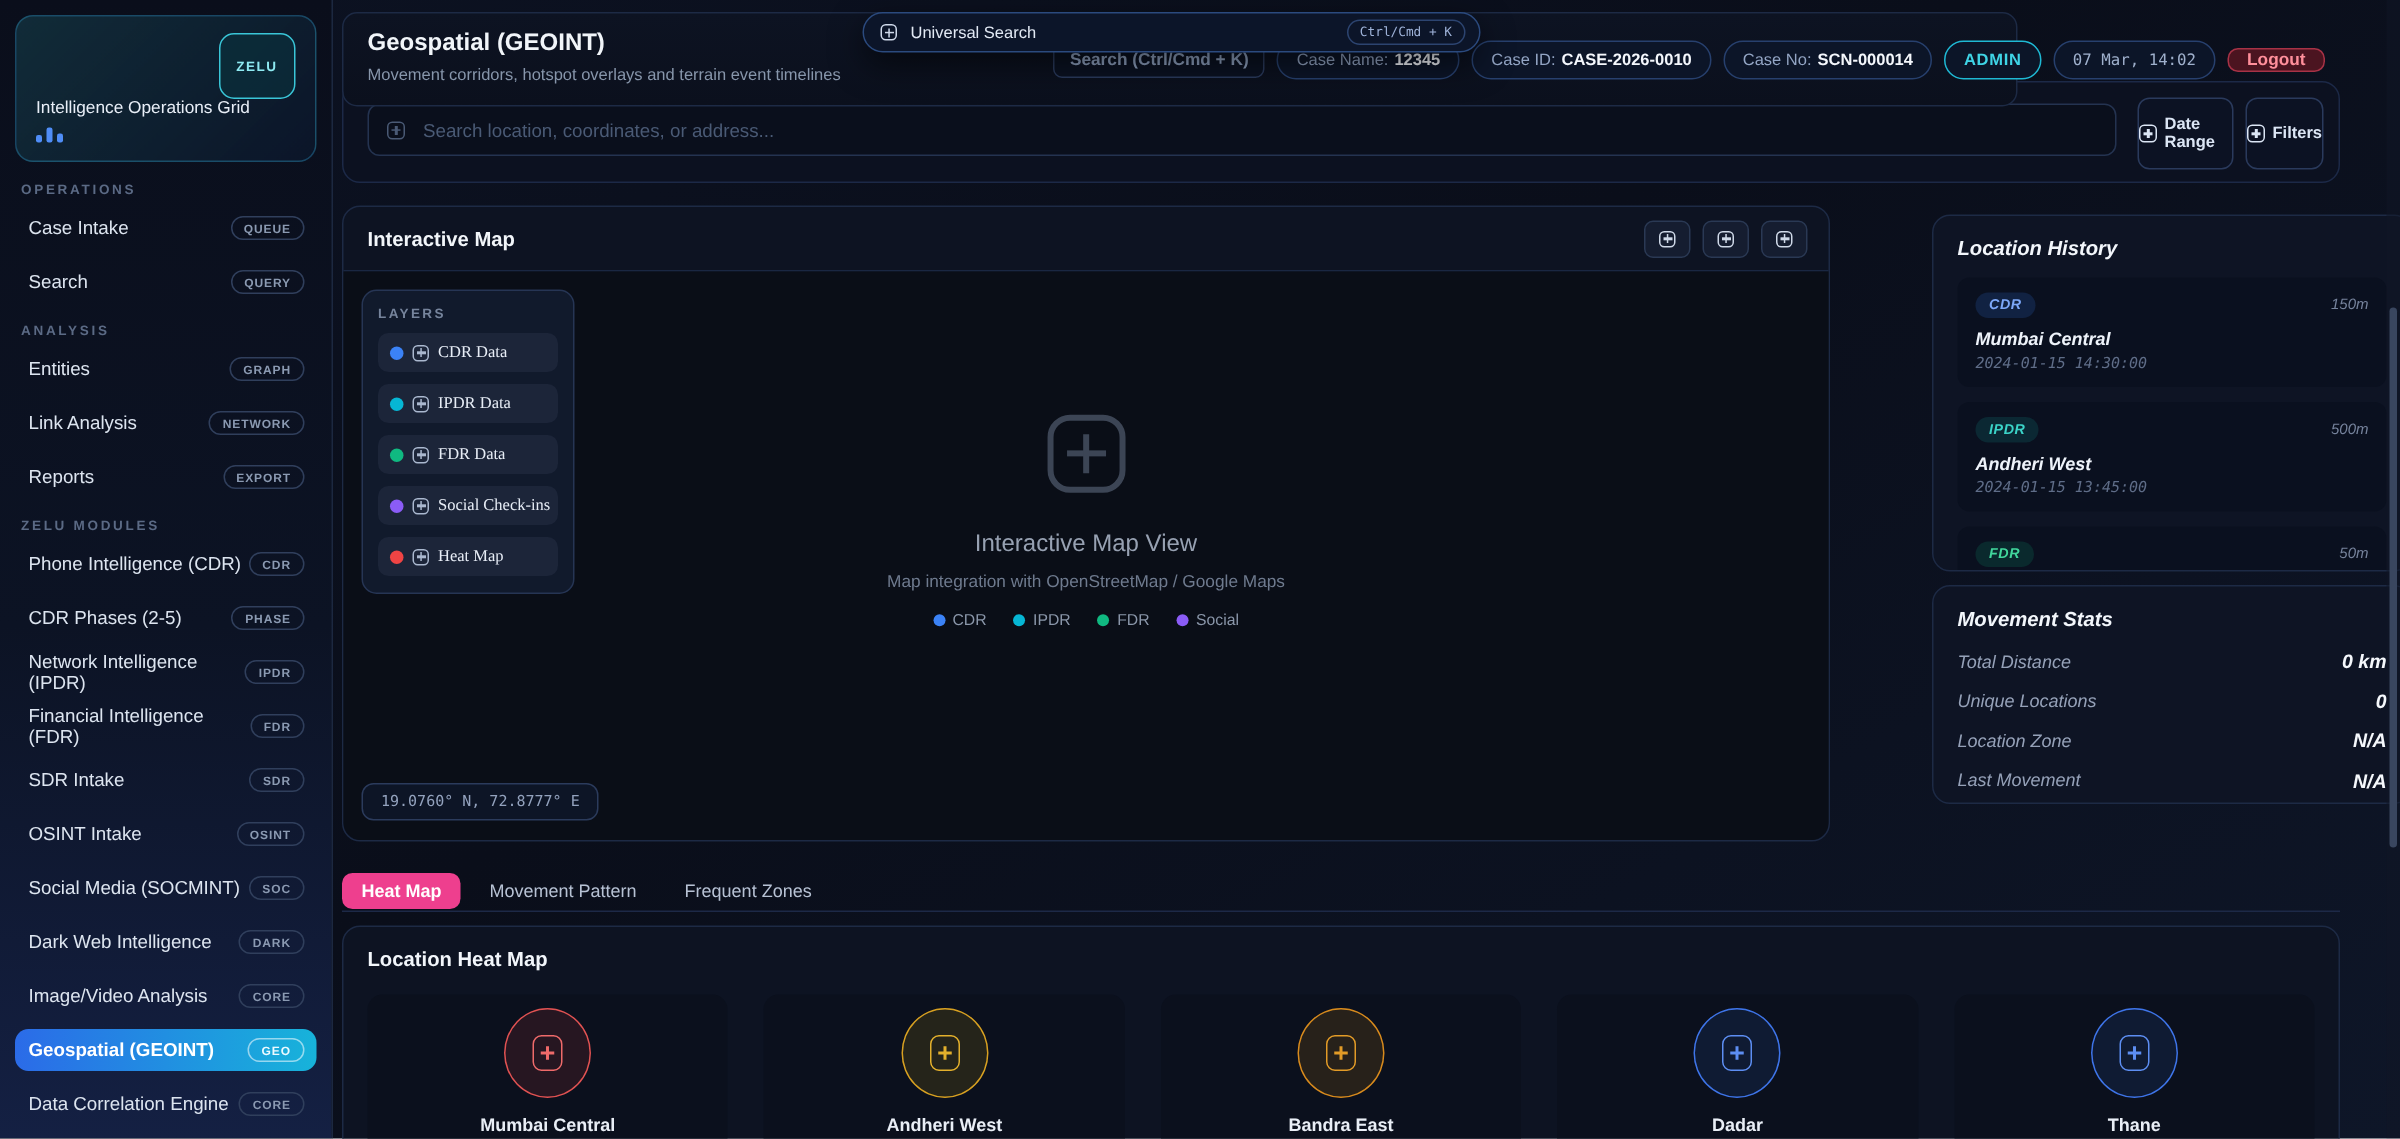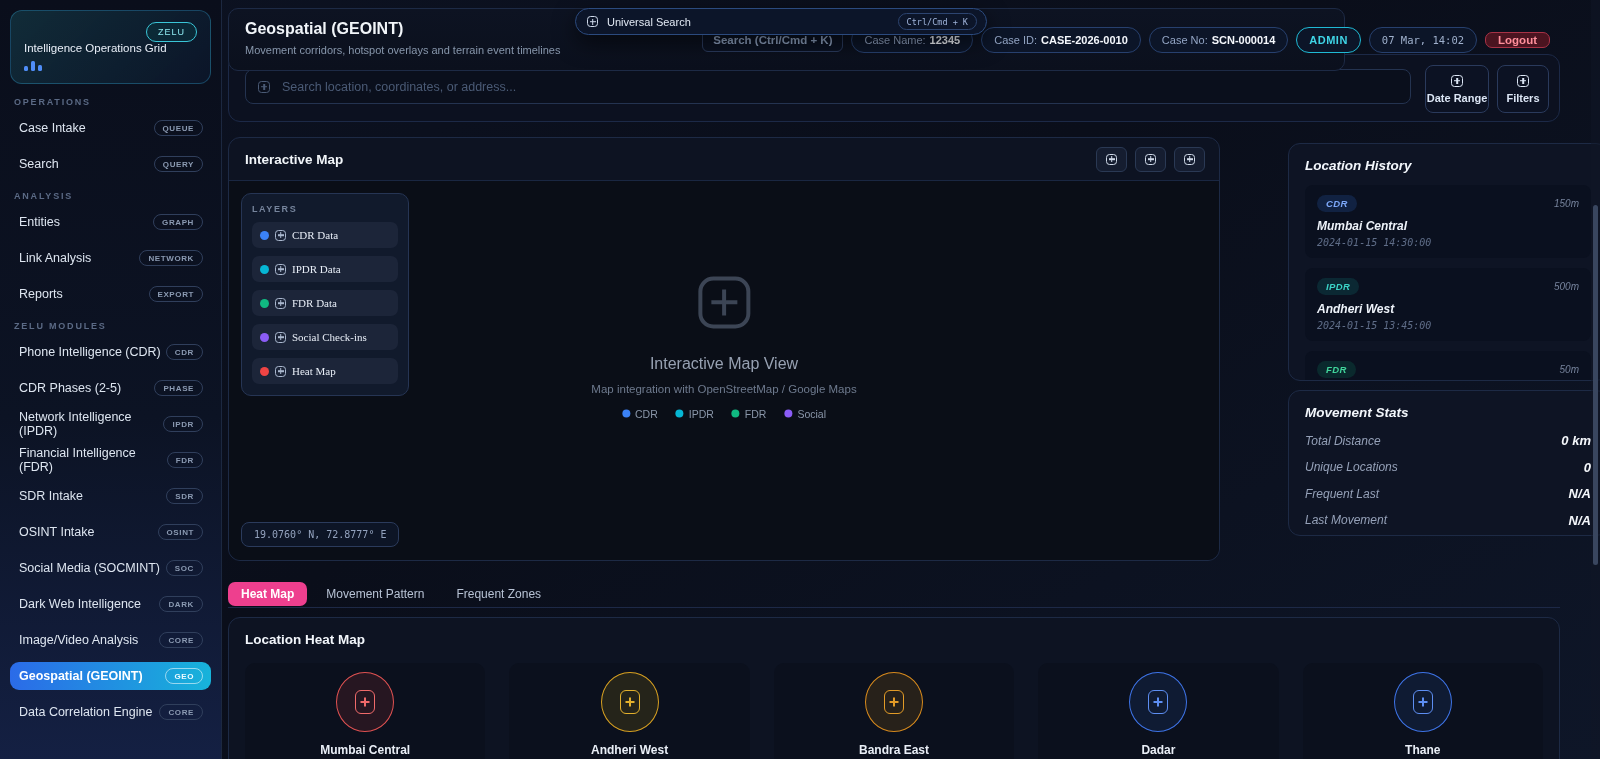--- a/index.html
+++ b/index.html
@@ -22,22 +22,22 @@
 
   
   #sidebar{position:absolute;left:0;top:0;width:222px;height:759px;
     background:linear-gradient(180deg,#0a0e1b 0%,#0c1324 55%,#142granite043 100%);
     background:linear-gradient(180deg,#0a0e1b 0%,#0c1324 55%,#142043 100%);
     border-right:1px solid #1c2840;}
   .brand{margin:10px;border-radius:12px;padding:11px 13px 12px;
     background:linear-gradient(135deg,rgba(23,68,80,.55),rgba(12,24,46,.7));
     border:1px solid rgba(56,189,248,.28);}
   .brand-badge-row{display:flex;justify-content:flex-end;}
-  .brand-badge{font-size:9px;font-weight:normal;letter-spacing:1px;color:#8eeaf2;
-    border:1px solid #3ac6d8;background:rgba(10,50,62,.6);border-radius:10px;padding:4px 11px;}
+  .brand-badge{font-size:9px;font-weight:bold;letter-spacing:1px;color:#8eeaf2;
+    border:1px solid #3ac6d8;background:rgba(10,50,62,.6);border-radius:10px;padding:16px 11px;}
   .brand-title{margin-top:0;font-size:11.5px;color:#e8eef7;}
   .bars{display:flex;gap:3px;align-items:flex-end;height:10px;margin-top:7px;}
   .bars i{width:4px;background:#4f8df7;border-radius:1.5px;display:inline-block;}
   .bars i:nth-child(1){height:5px}.bars i:nth-child(2){height:10px}.bars i:nth-child(3){height:6px}
   .sec-label{margin:13px 14px 7px;font-size:9px;letter-spacing:1.8px;color:#5b6a85;font-weight:bold;}
   .side-item{margin:0 10px 8px;height:28px;display:flex;align-items:center;justify-content:space-between;
     padding:0 8px 0 9px;border-radius:9px;cursor:pointer;}
   .side-item .lbl{font-size:12.5px;color:#dde5f0;}
   .side-item .bdg{font-size:8px;font-weight:bold;letter-spacing:.6px;color:#8b9ab2;
     border:1px solid #303f5c;border-radius:9px;padding:2.5px 8px;}
@@ -72,38 +72,38 @@
   .logout{height:16px;padding:0 12px;border-radius:7px;background:#4b1420;border:1px solid #a83246;
     color:#ff8f9b;font-size:11.5px;font-weight:bold;cursor:pointer;display:flex;align-items:center;}
 
   
   #search-panel{position:absolute;left:228px;top:54px;width:1332px;height:68px;z-index:2;
     background:#0c1120;border:1px solid #1c2947;border-radius:12px;}
   #geo-search{position:absolute;left:16px;top:14px;width:1166px;height:35px;display:flex;align-items:center;gap:12px;
     padding:0 12px;border:1px solid #243350;border-radius:8px;background:#0a0f1c;color:#4a5a75;cursor:text;}
   #geo-search .ph{font-size:12.5px;color:#4a5a75;}
   .mini-btn{position:absolute;top:10px;height:48px;border:1px solid #2a3a5c;border-radius:8px;background:rgba(13,20,38,.6);
-    display:flex;flex-direction:column;align-items:center;justify-content:center;gap:5px;cursor:pointer;color:#dce6f5;}
+    display:flex;flex-direction:row;align-items:center;justify-content:center;gap:5px;cursor:pointer;color:#dce6f5;}
   .mini-btn .mb-lbl{font-size:11px;font-weight:bold;}
   #date-range-btn{left:1196px;width:64px;}
   #filters-btn{left:1268px;width:52px;}
 
   
   #map-panel{position:absolute;left:228px;top:137px;width:992px;height:424px;
     background:#0d1322;border:1px solid #1d2a45;border-radius:12px;}
   #map-head{height:43px;display:flex;align-items:center;justify-content:space-between;padding:0 14px 0 16px;
     border-bottom:1px solid #1a2742;}
   #map-head .mp-title{font-size:13.5px;font-weight:bold;color:#f1f5f9;}
   .map-tools{display:flex;gap:8px;}
   .map-tool{width:31px;height:25px;border:1px solid #2a3954;border-radius:6px;background:#151d30;
     display:flex;align-items:center;justify-content:center;color:#cfd9e8;cursor:pointer;}
   .map-tool .sqp{width:11px;height:11px;}
   #map-body{position:relative;height:379px;background:#0a0e17;border-radius:0 0 12px 12px;overflow:hidden;}
 
-  #layers{position:absolute;left:12px;top:12px;width:168px;padding:10px 10px 11px;
+  #layers{position:absolute;left:12px;top:12px;width:142px;padding:10px 10px 11px;
     background:#111a2c;border:1px solid #263554;border-radius:10px;}
   #layers .ly-title{font-size:9px;letter-spacing:1.6px;color:#76849c;font-weight:bold;}
   .layer-row{margin-top:8px;height:26px;display:flex;align-items:center;gap:6px;padding:0 8px;
     background:#1c2539;border-radius:7px;cursor:pointer;font-family:Liberation Serif, serif;}
   .layer-row .dot{width:9px;height:9px;border-radius:50%;flex:none;}
   .layer-row .sqp{width:11px;height:11px;color:#aab8cf;}
   .layer-row .ly-lbl{font-size:11px;color:#e7edf6;white-space:nowrap;}
 
   .dot-blue{background:#3b82f6}.dot-cyan{background:#06b6d4}.dot-green{background:#10b981}
   .dot-purple{background:#8b5cf6}.dot-red{background:#ef4444}
@@ -407,21 +407,21 @@
   <div id="ms-rows">
     <div class="ms-row">
       <span class="ms-label">Total Distance</span>
       <span class="ms-value">0 km</span>
     </div>
     <div class="ms-row">
       <span class="ms-label">Unique Locations</span>
       <span class="ms-value">0</span>
     </div>
     <div class="ms-row">
-      <span class="ms-label">Frequent Last</span>
+      <span class="ms-label">Location Zone</span>
       <span class="ms-value">N/A</span>
     </div>
     <div class="ms-row">
       <span class="ms-label">Last Movement</span>
       <span class="ms-value">N/A</span>
     </div>
   </div>
 </div>
 
 <div id="tabs-row">

